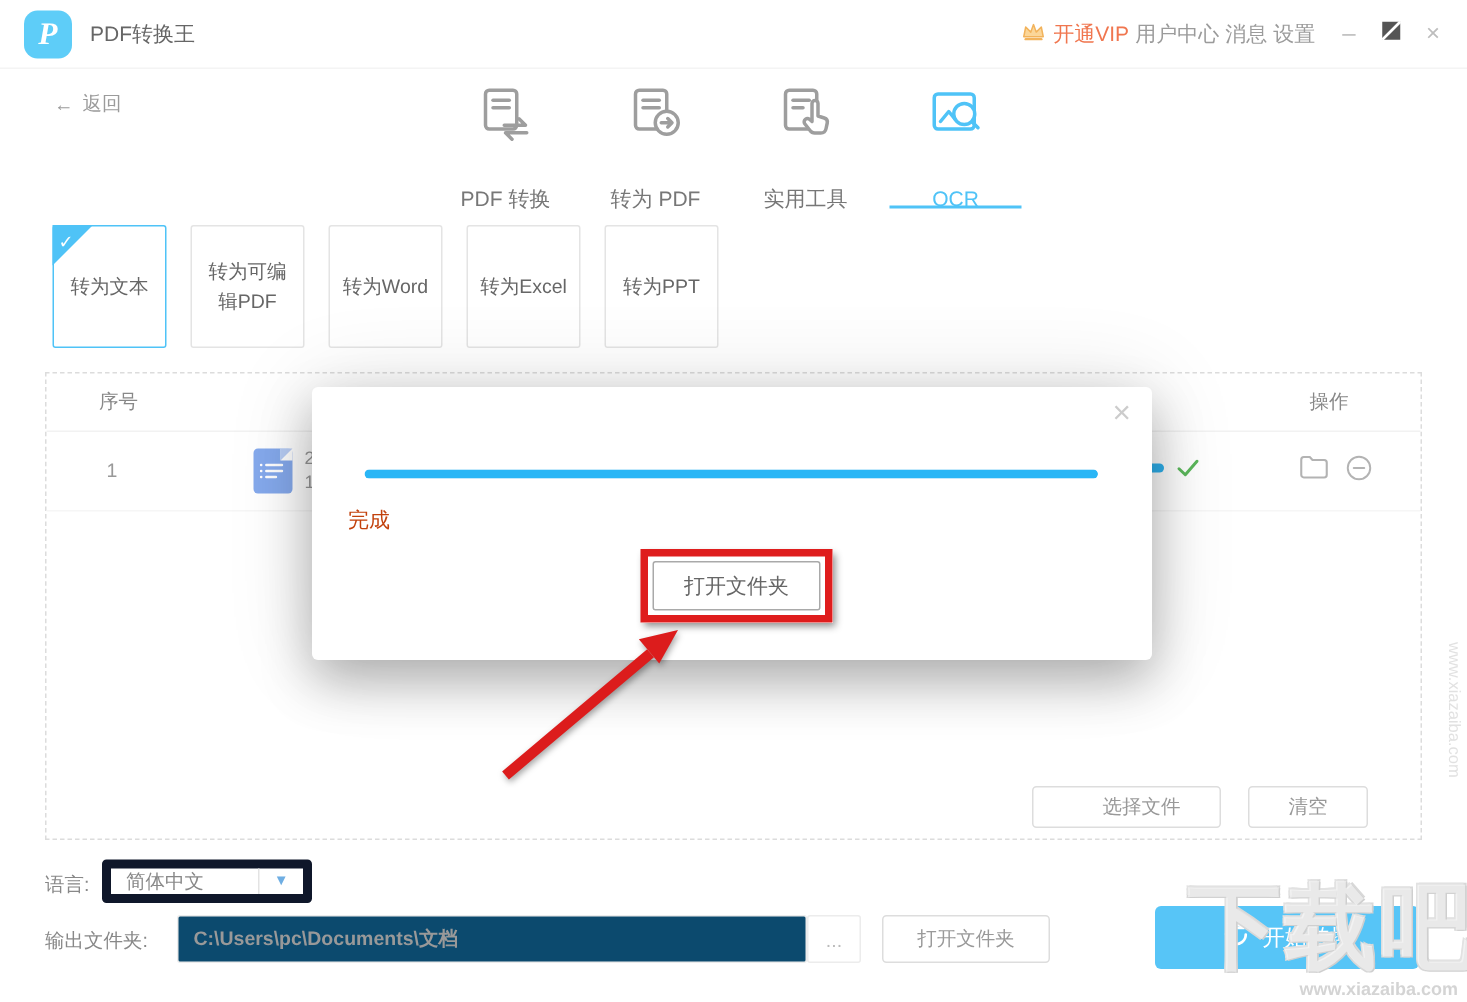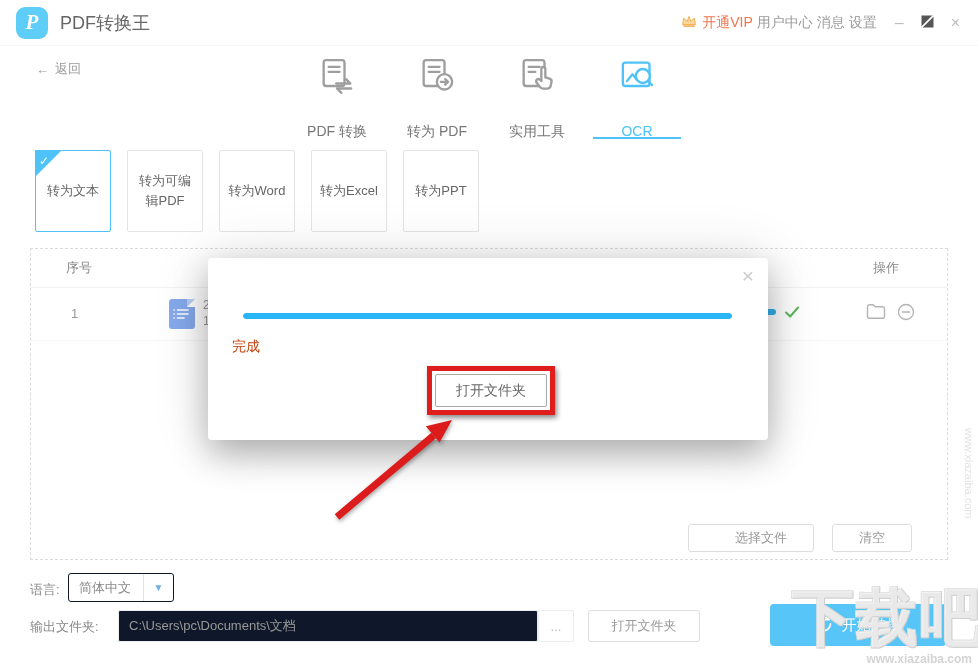--- a/index.html
+++ b/index.html
@@ -4,21 +4,21 @@
 <style>
   html,body{margin:0;padding:0;background:#fff;}
   .app{position:relative;width:978px;height:668px;background:#fff;overflow:hidden;
        font-family:"Liberation Sans","DejaVu Sans",sans-serif;}
 
   
   .topbar{position:absolute;left:0;top:0;right:0;height:46px;display:flex;align-items:center;
           padding:0 18px 0 16px;box-sizing:border-box;border-bottom:1px solid #f4f4f4;background:#fff;}
   .logo{width:32px;height:32px;border-radius:9px;background:#5ecdf8;display:flex;align-items:center;justify-content:center;}
   .logo span{color:#fff;font-family:"Liberation Serif","DejaVu Serif",serif;font-style:italic;font-weight:bold;font-size:21px;}
-  .app-title{margin-left:12px;color:#666;font-size:18px;}
+  .app-title{margin-left:12px;color:#666;font-size:14px;}
   .topbar .spacer{flex:1;}
   .topmenu{display:flex;align-items:center;gap:4px;font-size:14px;color:#9b9b9b;}
   .vip{display:flex;align-items:center;gap:5px;color:#f0764f;}
   .winctl{display:flex;align-items:center;gap:17px;margin-left:14px;color:#bdbdbd;font-size:16px;}
 
   
   .back{position:absolute;left:36px;top:60px;display:flex;align-items:center;gap:6px;color:#9b9b9b;font-size:13px;cursor:pointer;}
   .tabs{position:absolute;left:287px;top:52px;display:flex;}
   .tab{position:relative;width:100px;height:84px;display:flex;flex-direction:column;align-items:center;gap:7px;padding-top:4px;box-sizing:border-box;}
   .tab .tlabel{font-size:14px;color:#777;margin-top:16px;}
@@ -49,27 +49,27 @@
   .rowcheck{position:absolute;left:752px;top:54px;}
   .rowfolder{position:absolute;left:835px;top:54px;}
   .rowminus{position:absolute;left:866px;top:54px;}
   .sel-btn{position:absolute;left:657px;top:275px;width:126px;height:28px;padding-left:20px;}
   .clr-btn{position:absolute;left:801px;top:275px;width:80px;height:28px;}
   .ghost-btn{border:1px solid #ddd;border-radius:3px;background:#fff;color:#999;font-size:13px;
              display:flex;align-items:center;justify-content:center;box-sizing:border-box;cursor:pointer;}
 
   
   .lang-label{position:absolute;left:30px;top:581px;font-size:13px;color:#888;}
-  .lang-dd{position:absolute;left:68px;top:573px;width:106px;height:29px;border:1px solid #0f172a;border-radius:3px;
+  .lang-dd{position:absolute;left:68px;top:573px;width:140px;height:29px;border:6px solid #0f172a;border-radius:3px;
            display:flex;align-items:stretch;box-sizing:border-box;background:#fff;cursor:pointer;}
   .lang-val{flex:1;display:flex;align-items:center;padding-left:10px;color:#888;font-size:13px;}
   .lang-arrow{width:29px;border-left:1px solid #e3e3e3;display:flex;align-items:center;justify-content:center;color:#6faee3;font-size:10px;}
   .out-label{position:absolute;left:30px;top:618px;font-size:13px;color:#888;}
   .out-input{position:absolute;left:118px;top:610px;width:420px;height:32px;border:1px solid #ececec;border-radius:2px;
-             display:flex;align-items:center;padding:0 10px;box-sizing:border-box;color:#999;font-size:13px;background:#0f172a;}
+             display:flex;align-items:center;padding:0 10px;box-sizing:border-box;color:#999;font-size:13px;background:#0c4a6e;font-weight:bold;}
   .browse-btn{position:absolute;left:538px;top:610px;width:36px;height:32px;border:1px solid #ececec;border-radius:2px;
               background:#fff;color:#bbb;font-size:13px;display:flex;align-items:center;justify-content:center;box-sizing:border-box;cursor:pointer;}
   .openf-btn{position:absolute;left:588px;top:610px;width:112px;height:32px;}
   .start-btn{position:absolute;left:770px;top:604px;width:176px;height:42px;background:#57c5f7;border-radius:4px;
              color:#fff;font-size:15px;display:flex;align-items:center;justify-content:center;gap:9px;cursor:pointer;text-align:center;}
 
   
   .modal{position:absolute;left:208px;top:258px;width:560px;height:182px;background:#fff;border-radius:4px;z-index:10;
          box-shadow:0 14px 34px rgba(0,0,0,.28),0 0 60px rgba(0,0,0,.12);}
   .m-close{position:absolute;right:14px;top:6px;color:#ccc;font-size:21px;cursor:pointer;}

